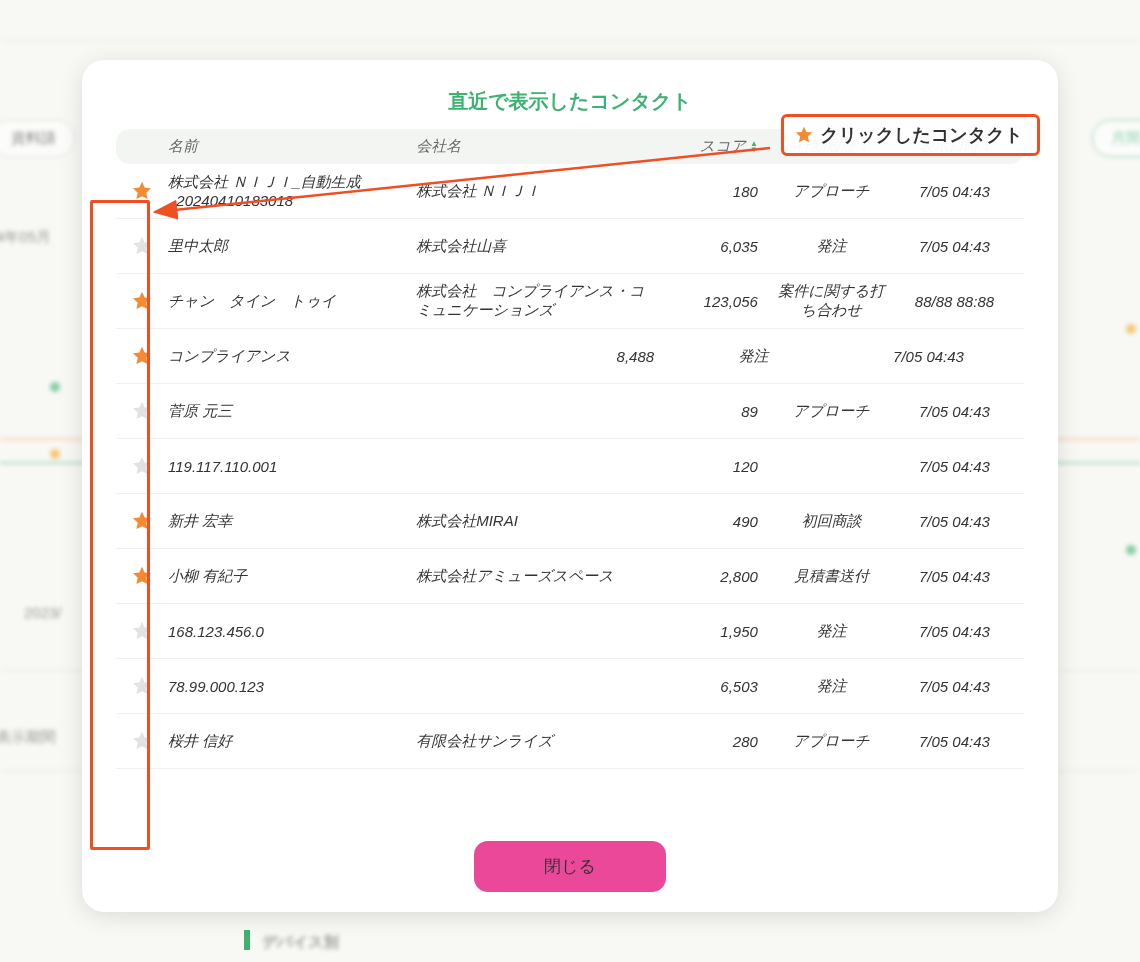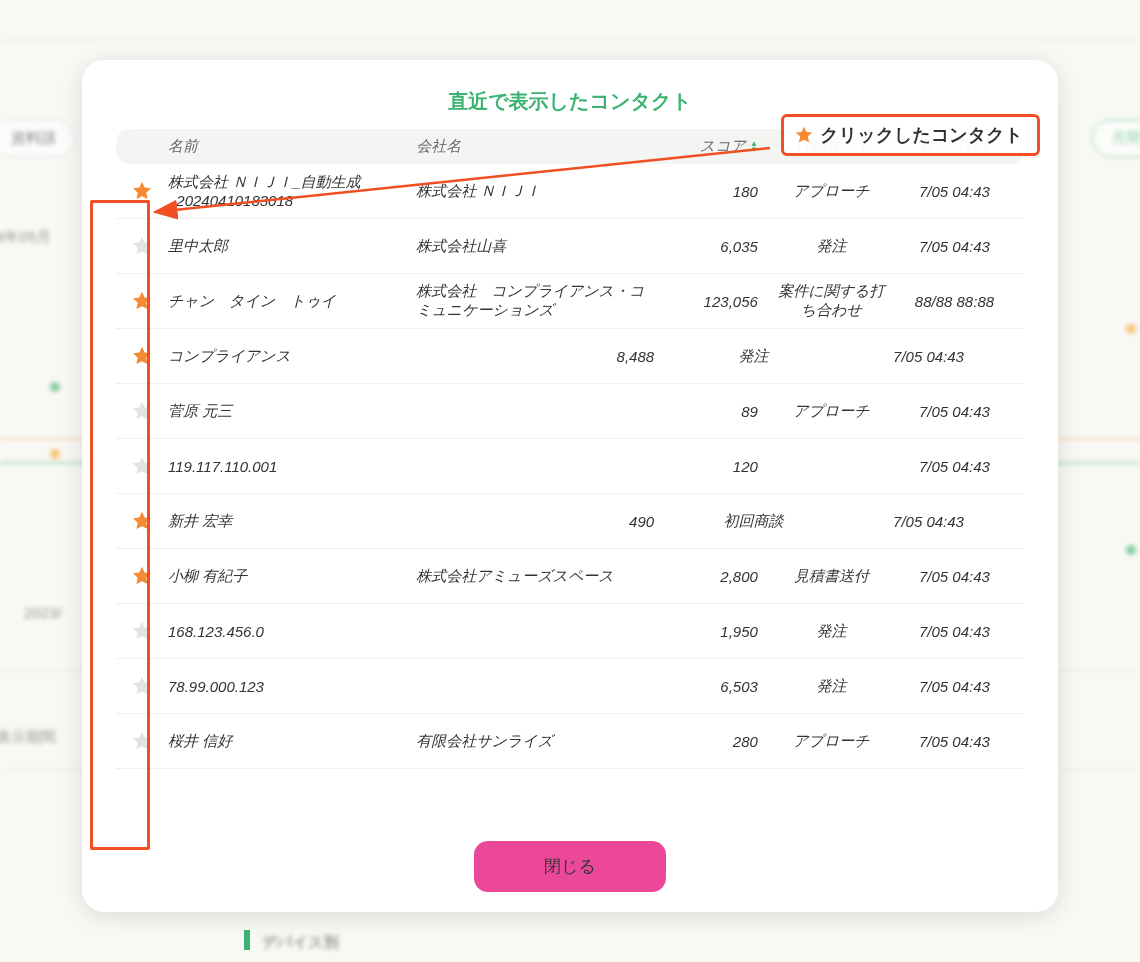--- a/index.html
+++ b/index.html
@@ -181,20 +181,21 @@
             <div class="col-action"></div>
             <div class="col-date">7/05 04:43</div>
           </div>
           <div class="row">
             <div class="col-star">
               <svg class="star-svg" viewBox="0 0 24 24">
                 <path class="star-on" d="M12 2l2.9 6.3 6.9.7-5.2 4.8 1.5 6.9L12 17.8 5.9 20.7l1.5-6.9L2.2 9l6.9-.7L12 2z"></path>
               </svg>
             </div>
             <div class="col-name">新井 宏幸</div>
+            <div class="col-company">株式会社MIRAI</div>
             <div class="col-score">490</div>
             <div class="col-action">初回商談</div>
             <div class="col-date">7/05 04:43</div>
           </div>
           <div class="row">
             <div class="col-star">
               <svg class="star-svg" viewBox="0 0 24 24">
                 <path class="star-on" d="M12 2l2.9 6.3 6.9.7-5.2 4.8 1.5 6.9L12 17.8 5.9 20.7l1.5-6.9L2.2 9l6.9-.7L12 2z"></path>
               </svg>
             </div>

